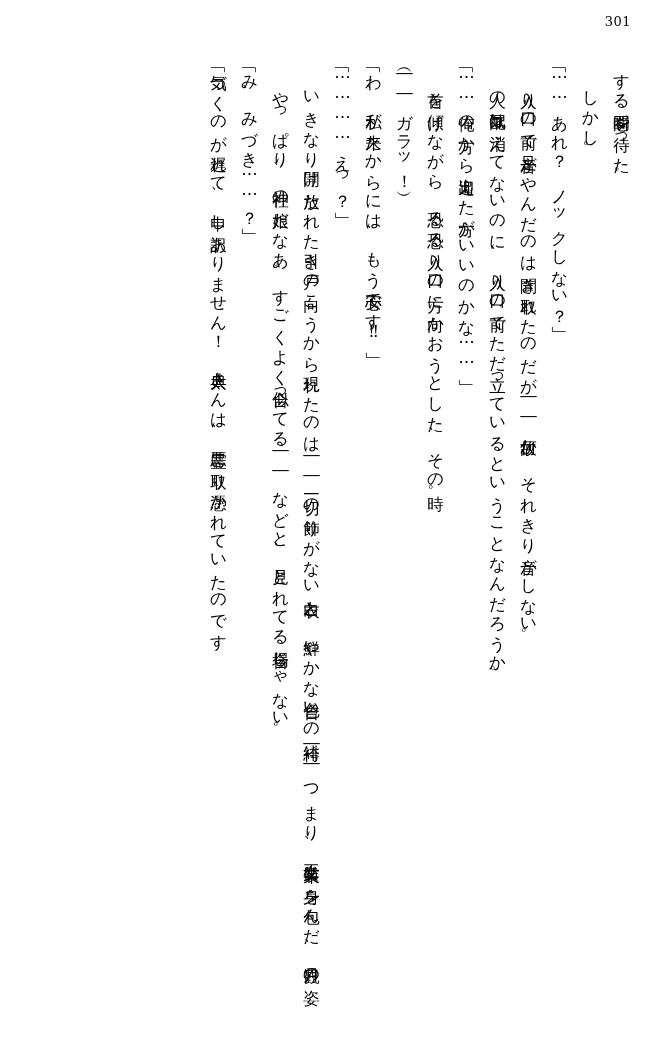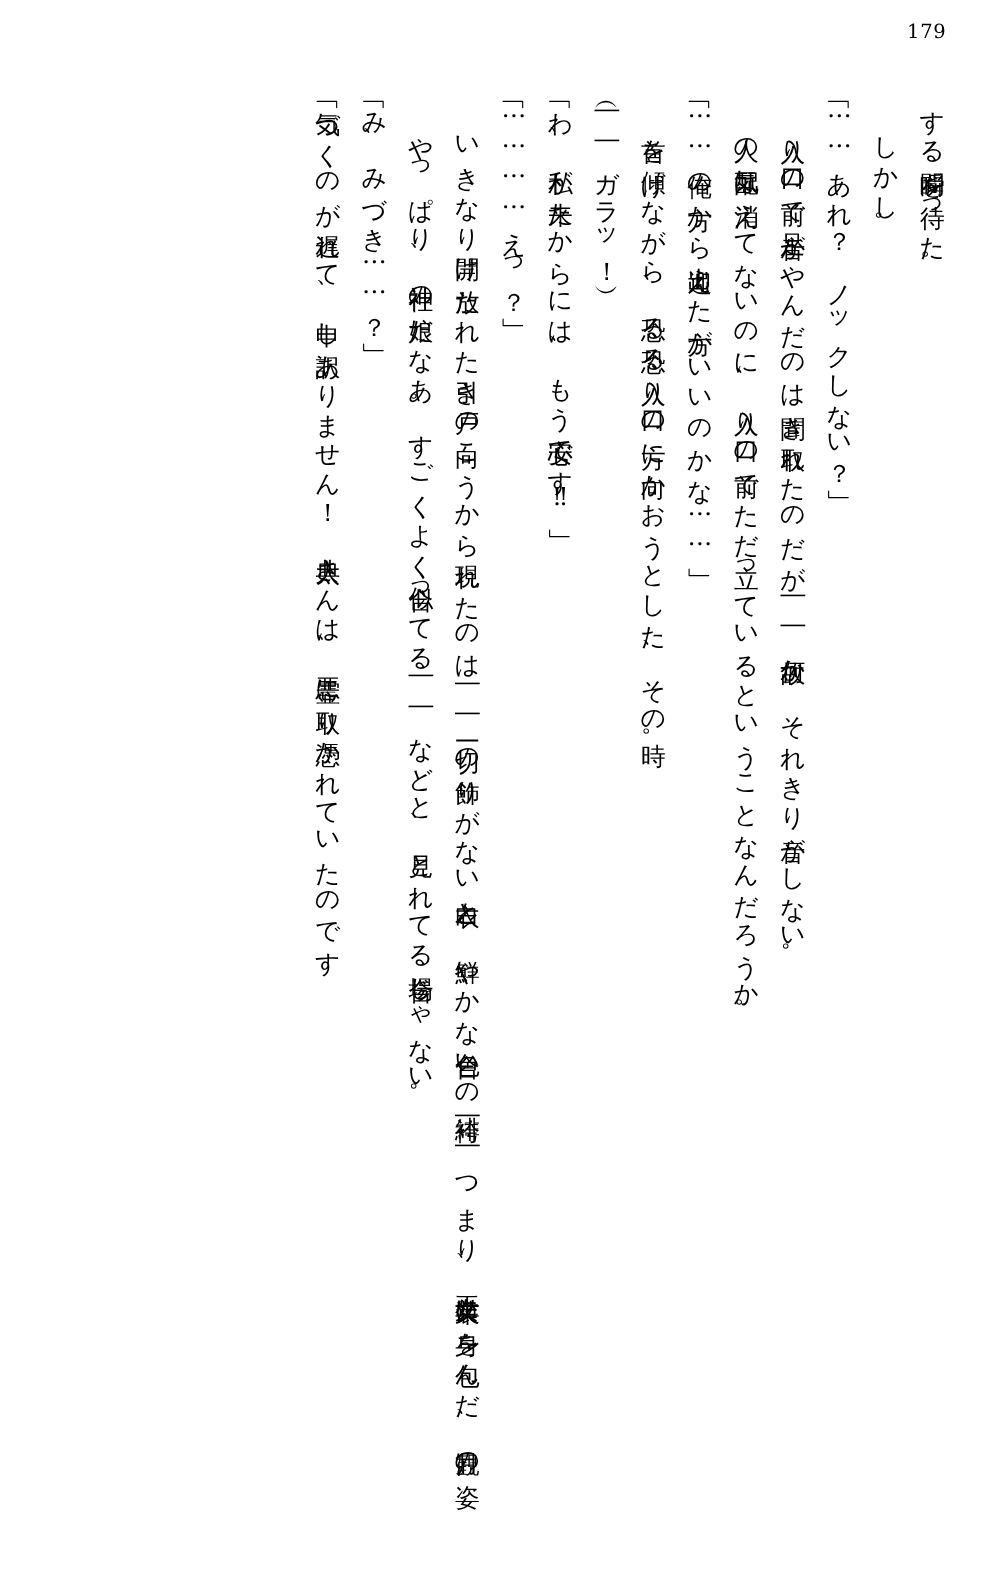--- a/index.html
+++ b/index.html
@@ -48,21 +48,21 @@
   .text-body p {
     margin: 0;
     padding: 0;
     text-indent: 0;
   }
 </style>
 </head>
 <body>
 
 <div class="page">
-  <div class="page-number">179</div>
+  <div class="page-number">301</div>
   <div class="text-body">
     <p>する瞬間を待った。</p>
     <p>　しかし。</p>
     <p>「……あれ？　ノックしない？」</p>
     <p>　入り口の前で足音がやんだのは聞き取れたのだが――何故か、それきり音がしない。</p>
     <p>　人の気配は消えてないのに、入り口の前でただ立っているということなんだろうか。</p>
     <p>「……俺の方から出迎えた方がいいのかな……」</p>
     <p>　首を傾げながら、恐る恐る入り口の方に向かおうとした、その時。</p>
     <p>（――ガラッ！）</p>
     <p>「わ、私が来たからには、もう安心です‼」</p>

